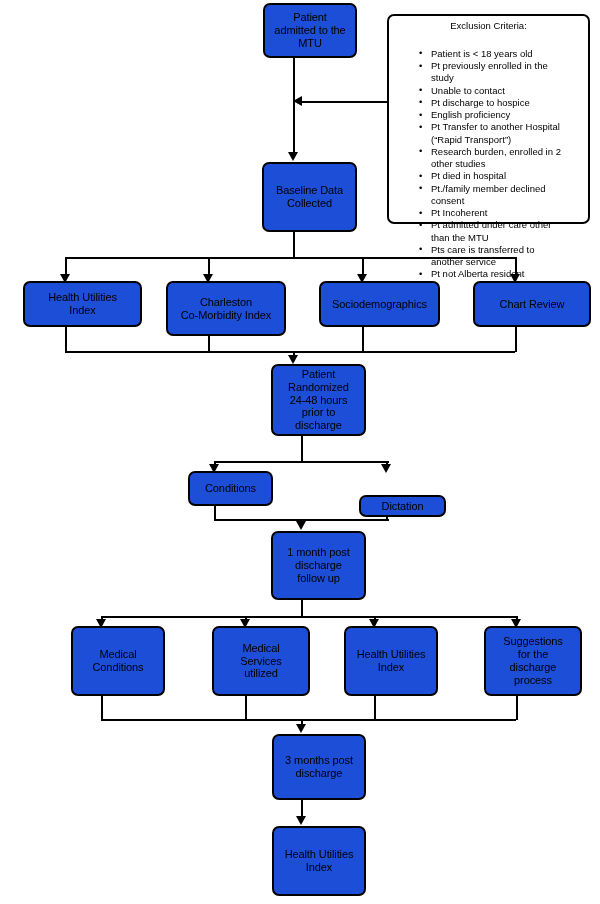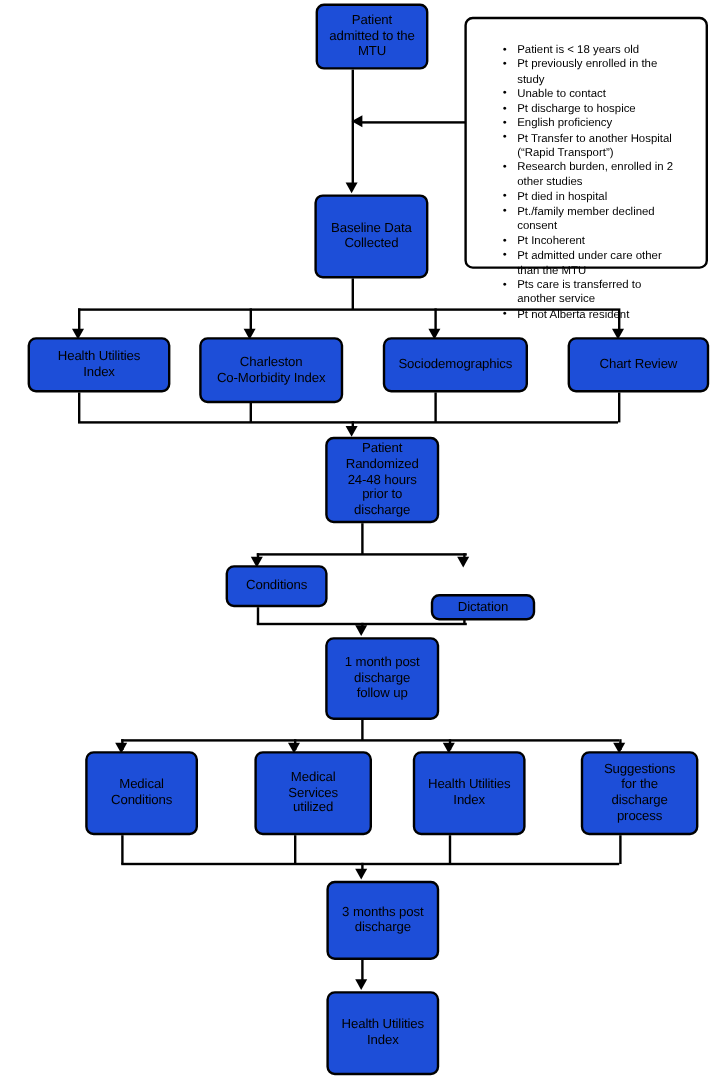--- a/index.html
+++ b/index.html
@@ -117,20 +117,21 @@
   <div class="node" id="node-admitted" style="left:247px; top:3px; width:94px; height:55px;">
     <span class="label">Patient
 admitted to the
 MTU</span>
   </div>
 
   <div class="vline" style="left:293px; top:58px; height:96px;"></div>
   <div class="arrow-down" style="left:288px; top:152px;"></div>
 
   <div id="exclusion-box" style="left:387px; top:14px; width:203px; height:210px;">
+    <div id="exclusion-title">Exclusion Criteria:</div>
     <ul id="exclusion-list">
       <li>Patient is &lt; 18 years old</li>
       <li>Pt previously enrolled in the study</li>
       <li>Unable to contact</li>
       <li>Pt discharge to hospice</li>
       <li>English proficiency</li>
       <li> Pt Transfer to another Hospital (“Rapid Transport”)</li>
       <li>Research burden, enrolled in 2 other studies</li>
       <li>Pt died in hospital</li>
       <li>Pt./family member declined consent</li>

